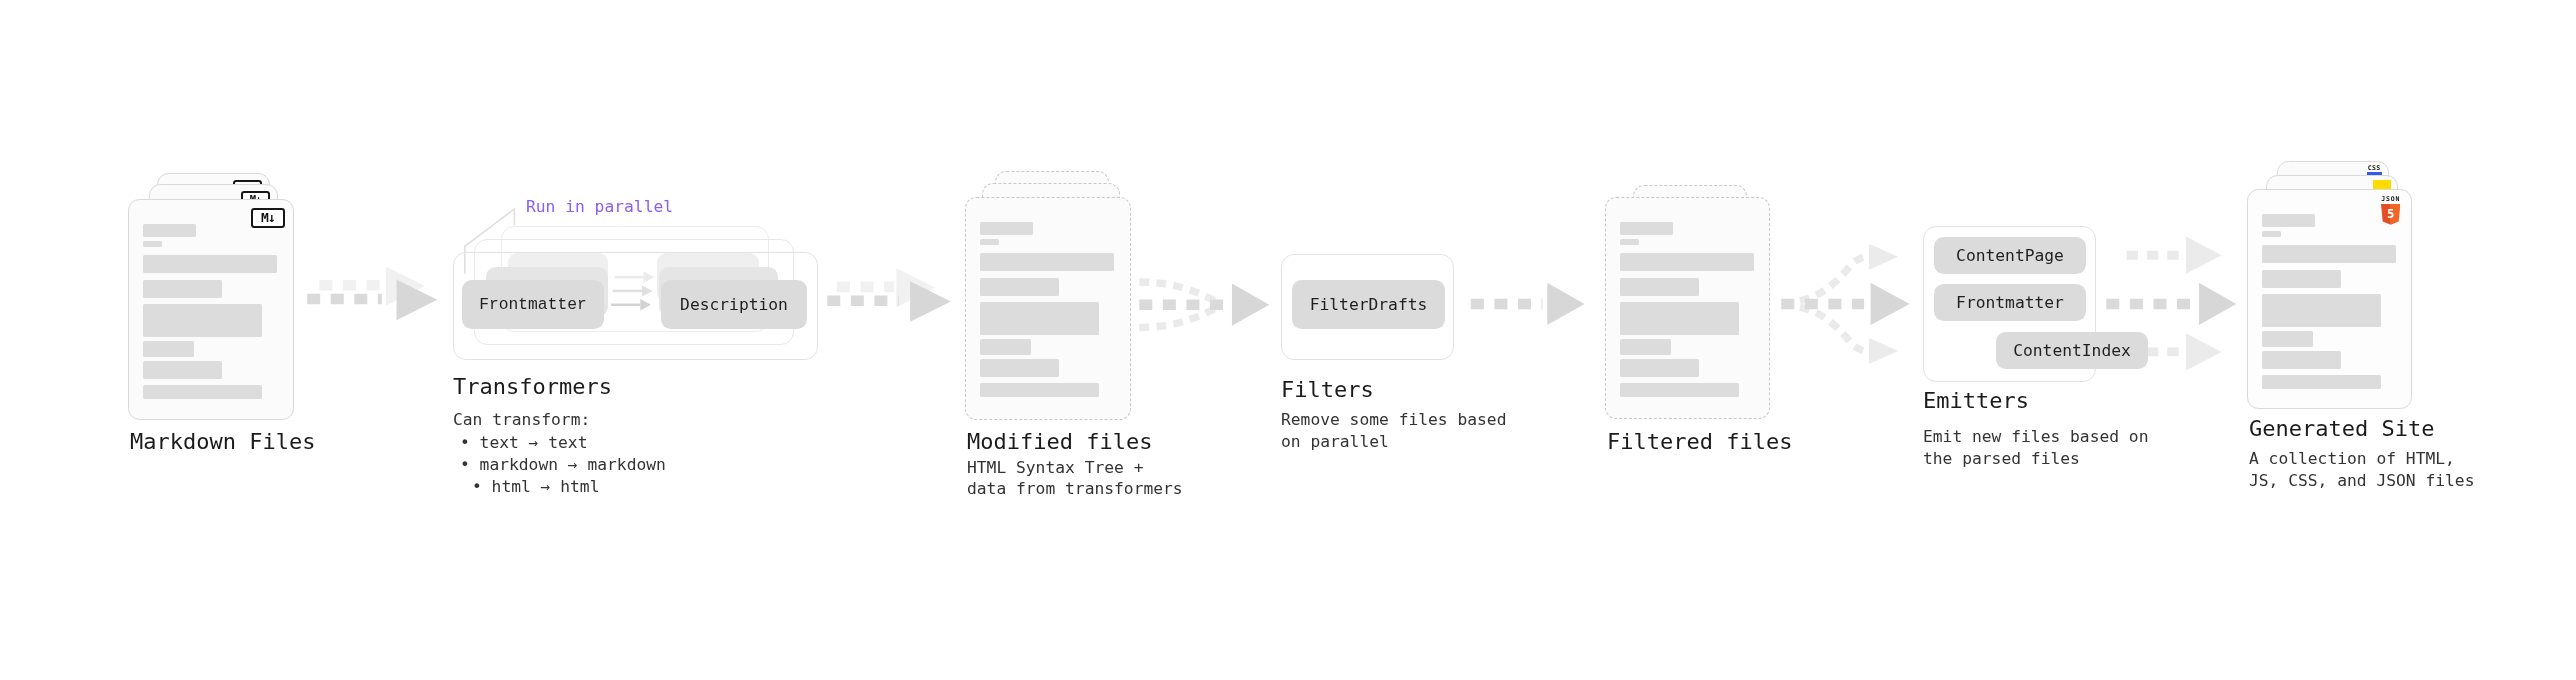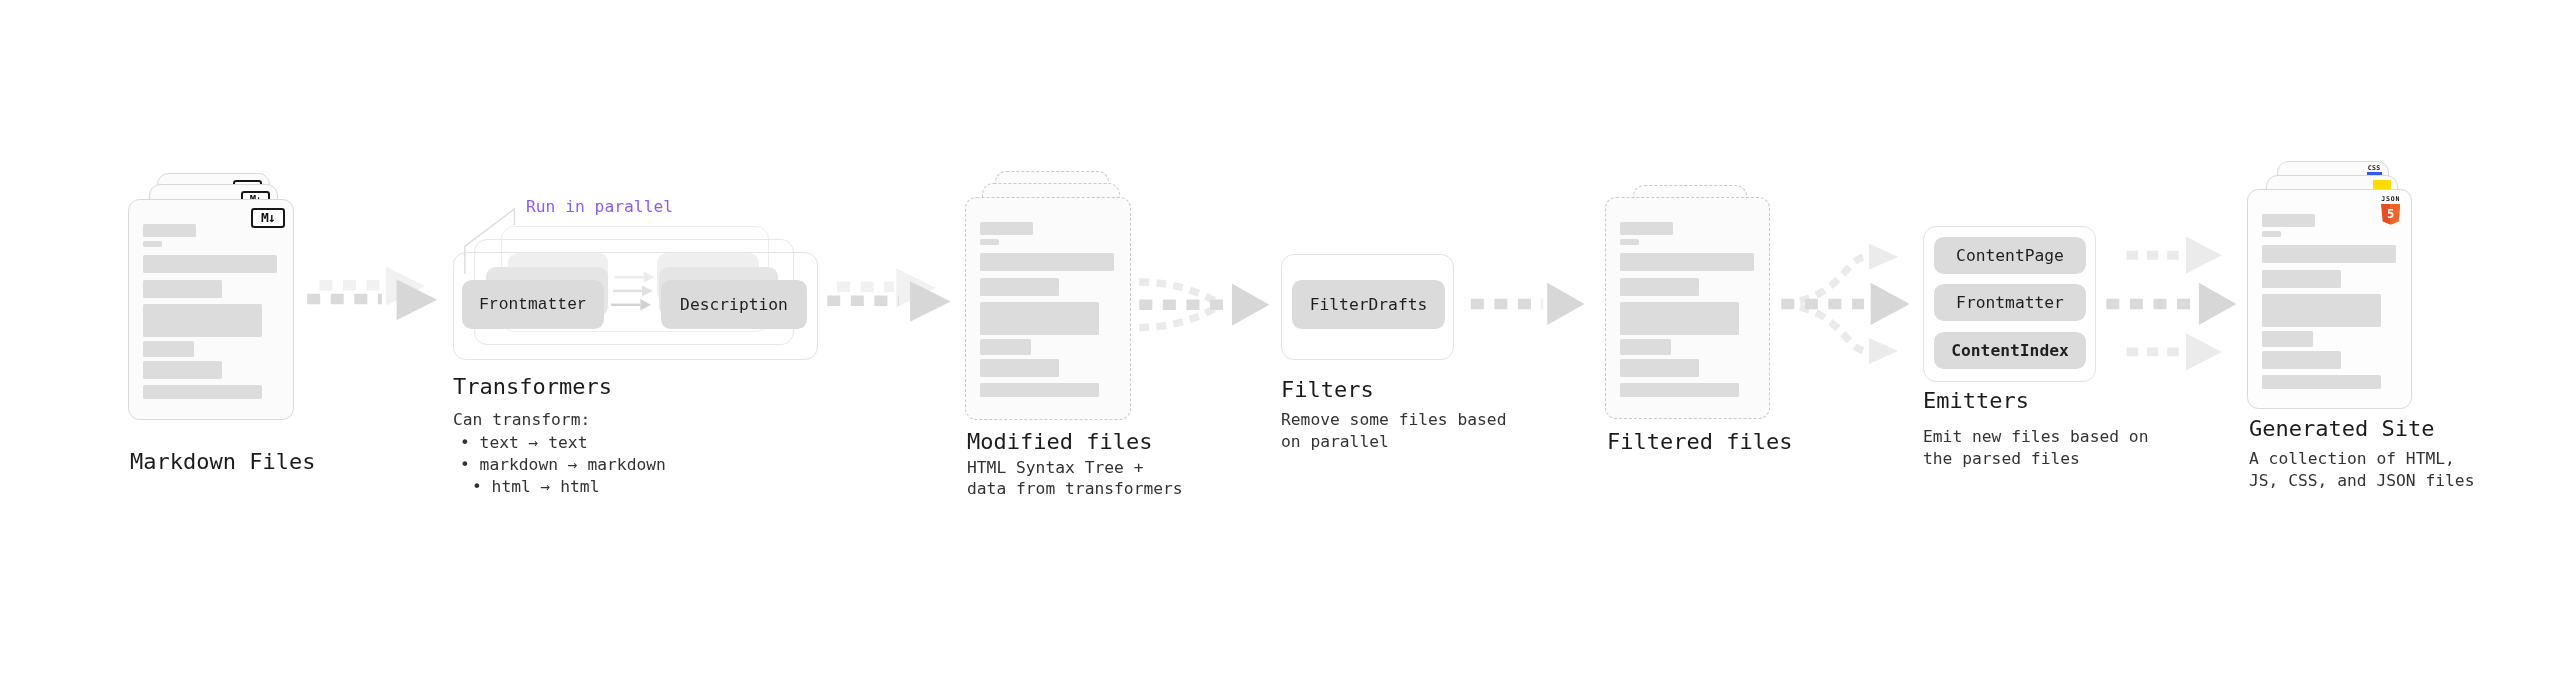--- a/index.html
+++ b/index.html
@@ -137,21 +137,21 @@
           <div class="bar" style="top: 24.4px; height: 12.2px; width: 53px;"></div>
           <div class="bar" style="top: 41px; height: 5.7px; width: 18.7px;"></div>
           <div class="bar" style="top: 55px; height: 18px; width: 134px;"></div>
           <div class="bar" style="top: 80px; height: 18px; width: 79px;"></div>
           <div class="bar" style="top: 104px; height: 32.5px; width: 119px;"></div>
           <div class="bar" style="top: 141px; height: 16.3px; width: 51px;"></div>
           <div class="bar" style="top: 161px; height: 18px; width: 79px;"></div>
           <div class="bar" style="top: 185px; height: 14px; width: 119px;"></div>
         </div>
     </div>
-    <div class="h" style="left:130px;top:429px;margin-top:20px;">Markdown Files</div>
+    <div class="h" style="left:130px;top:429px;">Markdown Files</div>
   </div>
 
   <div>
     <div class="t faint" style="left:526px;top:197px;">Run in parallel</div>
 
     <div class="cont c2" style="left:501px;top:226px;width:268px;height:106px;"></div>
     <div class="cont c1" style="left:474px;top:239px;width:320px;height:106px;"></div>
     <div class="cont" style="left:453px;top:252px;width:365px;height:108px;"></div>
 
     <div class="gbox g2" style="left:508px;top:253px;width:100px;height:49px;"></div>
@@ -210,21 +210,21 @@
           <div class="bar" style="top: 185px; height: 14px; width: 119px;"></div>
         </div>
     </div>
     <div class="h" style="left:1607px;top:429px;">Filtered files</div>
   </div>
 
   <div>
     <div class="cont" style="left:1923px;top:226px;width:173px;height:156px;"></div>
     <div class="gbox" style="left:1934px;top:237px;width:152px;height:37px;">ContentPage</div>
     <div class="gbox" style="left:1934px;top:284px;width:152px;height:37px;">Frontmatter</div>
-    <div class="gbox" style="left:1934px;top:332px;width:152px;height:37px;font-weight:bold;">ContentIndex</div>
+    <div class="gbox" style="left:1996px;top:332px;width:152px;height:37px;">ContentIndex</div>
     <div class="h" style="left:1923px;top:388px;">Emitters</div>
     <div class="t" style="left:1923px;top:427px;">Emit new files based on</div>
     <div class="t" style="left:1923px;top:449px;">the parsed files</div>
   </div>
 
   <div>
     <div class="doc" style="left:2277px;top:161px;width:112px;height:203px;">
       <div class="cssbadge">
         <div class="bt">CSS</div>
         <div class="u"></div>

